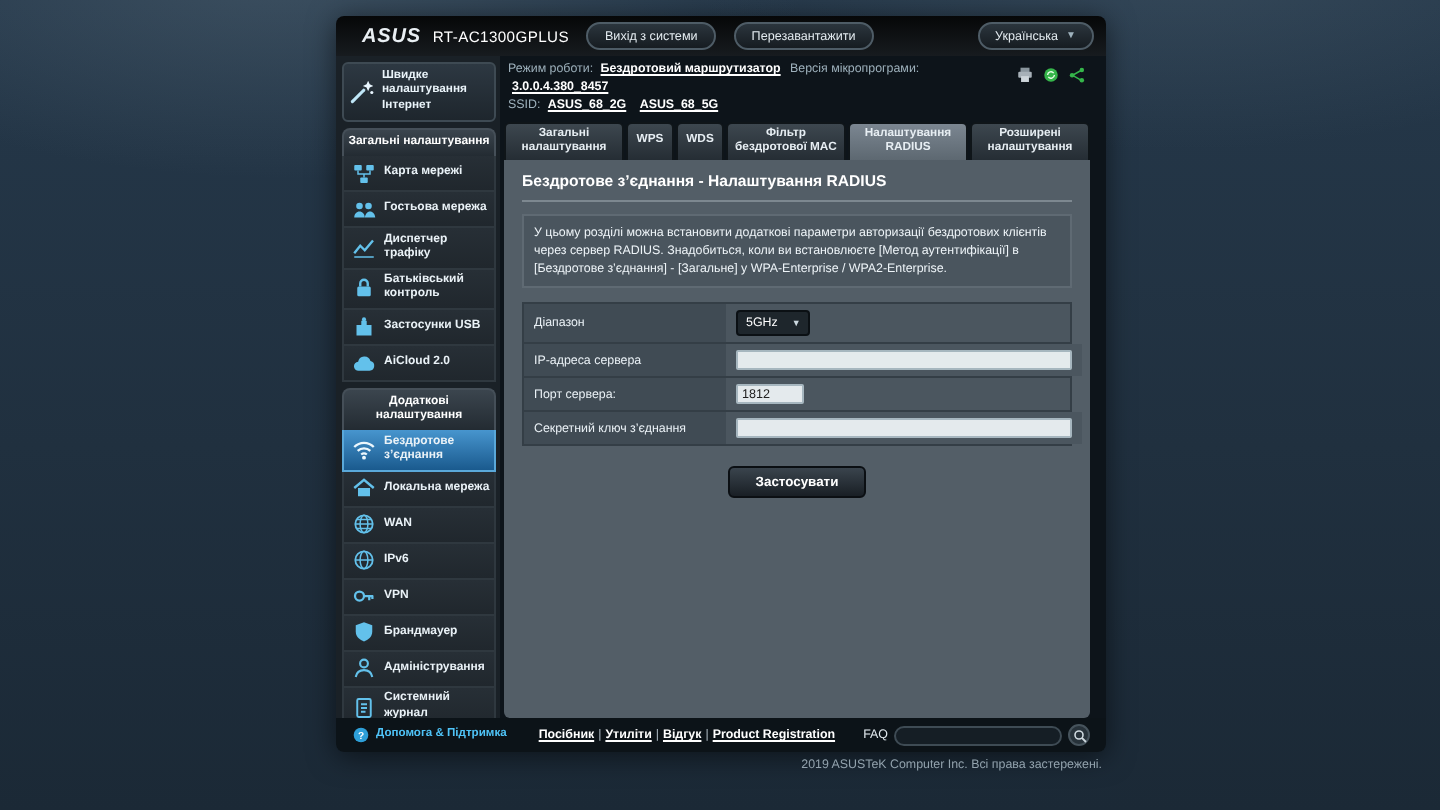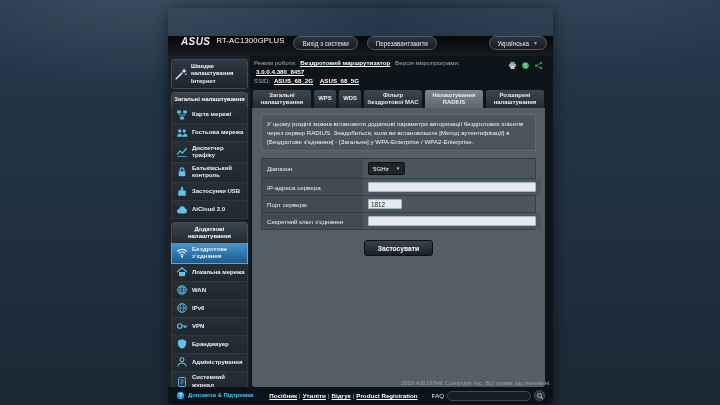--- a/index.html
+++ b/index.html
@@ -9,22 +9,22 @@
     position:relative;
     background:
       radial-gradient(420px 170px at 20% -4%, rgba(95,115,130,.40), transparent 62%),
       radial-gradient(400px 160px at 82% -6%, rgba(85,105,120,.34), transparent 62%),
       linear-gradient(180deg,#25384a 0%, #20303f 55%, #1b2936 100%);
   }
   .win { position:absolute; left:168px; top:8px; width:385px; border-radius:4px;
          box-shadow:0 2px 14px rgba(0,0,0,.55); overflow:hidden; }
 
   
-  .topbar { height:20px; display:flex; align-items:flex-start;
-            background:linear-gradient(#060708,#171b1f); padding:0 6px 0 13px;margin-top:28px; }
+  .topbar { height:20px; display:flex; align-items:center;
+            background:linear-gradient(#060708,#171b1f); padding:0 6px 0 13px; }
   .logo { font-style:italic; font-weight:bold; color:#e9eff3; font-size:10px; letter-spacing:.4px; }
   .model { color:#fff; font-weight:normal; font-size:7.6px; margin-left:6px; letter-spacing:.2px; }
   .tb-btn { margin-left:9px; background:linear-gradient(#2b353d,#161c21); border:1px solid #4e5c66;
             color:#e2eaef; font-size:6.3px; padding:2.5px 8px; border-radius:9px; white-space:nowrap; cursor:pointer; }
   .lang { margin-left:auto; display:flex; align-items:center; gap:4px; }
   .lang .caret { font-size:5px; color:#9fb2bd; }
 
   
   .wbody { display:flex; height:331px; background:#0d141a; }
   .sidebar { width:82px; background:#1a2127; padding:2px 2px 2px 3px; overflow:hidden; }
@@ -307,20 +307,21 @@
       <div class="tabbar" id="tab-bar">
           <div class="tab">Загальні налаштування</div>
           <div class="tab narrow">WPS</div>
           <div class="tab narrow">WDS</div>
           <div class="tab">Фільтр бездротової MAC</div>
           <div class="tab active">Налаштування RADIUS</div>
           <div class="tab">Розширені налаштування</div>
         </div>
 
       <div class="panel">
+        <h1>Бездротове з’єднання - Налаштування RADIUS</h1>
         <div class="desc">У цьому розділі можна встановити додаткові параметри авторизації бездротових клієнтів через сервер RADIUS. Знадобиться, коли ви встановлюєте [Метод аутентифікації] в [Бездротове з’єднання] - [Загальне] у WPA-Enterprise / WPA2-Enterprise.</div>
 
         <div class="ftable">
           <div class="frow">
             <div class="fl">Діапазон</div>
             <div class="fv">
               <div class="sel">
                 <span>5GHz</span>
                 <span class="caret">▼</span>
               </div>

